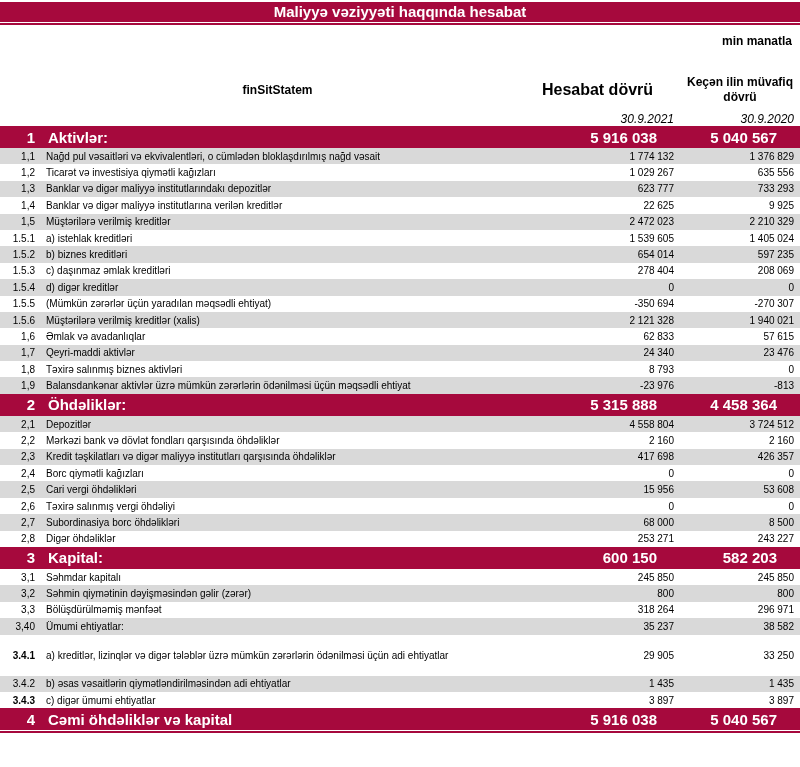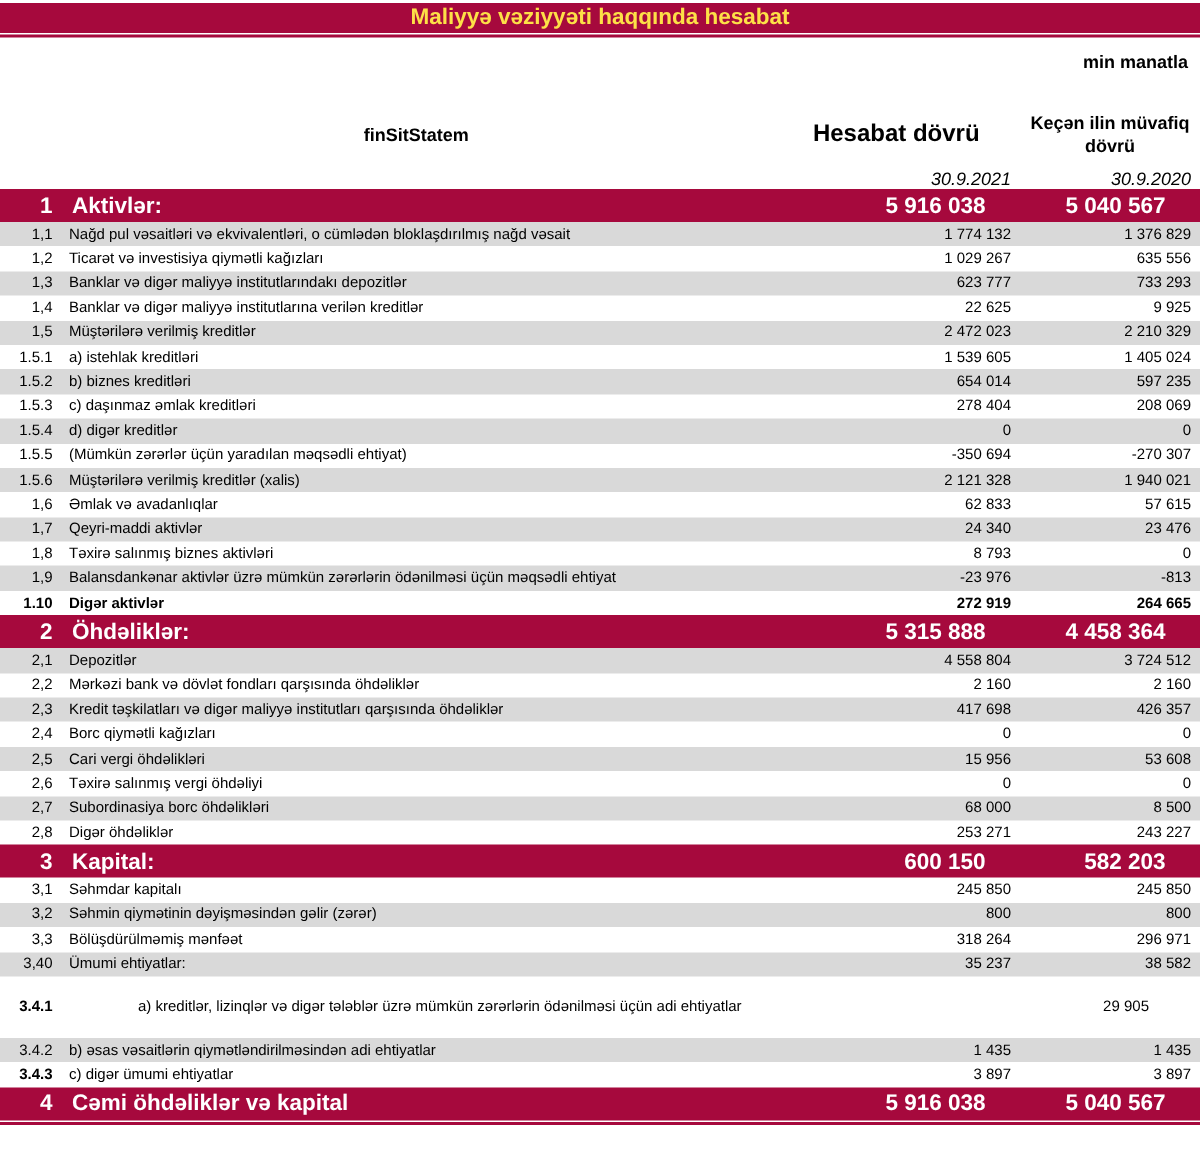--- a/index.html
+++ b/index.html
@@ -5,21 +5,21 @@
   :root { --accent:#A6093D; --shade:#D9D9D9; }
   * { box-sizing:border-box; }
   html,body { margin:0; padding:0; }
   body {
     width:800px; height:767px; background:#fff; color:#000;
     font-family:"Liberation Sans", sans-serif; overflow:hidden;
   }
   
   .title-bar {
     margin-top:2px; height:20px; line-height:20px;
-    background:var(--accent); color:#fde047;
+    background:var(--accent); color:#ffffff;
     font-size:15px; font-weight:bold; text-align:center;
   }
   .hairline { height:2px; background:var(--accent); margin-top:1px; }
   .hairline.bottom { margin-top:1px; }
   
   .unit-line {
     height:23px; padding:9px 8px 0 0;
     text-align:right; font-size:12px; font-weight:bold;
   }
   
@@ -29,21 +29,21 @@
   .col-headers .name-h { grid-column:2; text-align:center; font-size:12px; font-weight:bold; }
   .col-headers .c1-h   { text-align:center; font-size:16px; font-weight:bold; }
   .col-headers .c2-h   { text-align:center; font-size:12px; font-weight:bold; line-height:1.25; padding:0 2px; }
   
   .dates-row { height:14px; font-size:12px; align-items:end;font-style:italic; }
   .dates-row .d1 { grid-column:3; text-align:right; padding-right:6px; }
   .dates-row .d2 { grid-column:4; text-align:right; padding-right:6px; }
   
   .row { height:16.4px; align-items:center; font-size:10px; }
   .row.shade { background:var(--shade); }
-  .row.tall { height:41px;gap:46px; }
+  .row.tall { height:41px; }
   .row .num   { text-align:right; padding-right:5px; white-space:nowrap; }
   .row .label { padding-left:6px; white-space:nowrap; overflow:visible; }
   .row .val   { text-align:right; padding-right:6px; white-space:nowrap; }
   .row.bold-all { font-weight:bold; }
   .row.bold-num .num { font-weight:bold; }
   .row.section {
     background:var(--accent); color:#fff;
     height:22px; font-size:15px; font-weight:bold;
   }
   .row.section .label { padding-left:8px; }
@@ -162,26 +162,20 @@
       <div class="label">Təxirə salınmış biznes aktivləri</div>
       <div class="val">8 793</div>
       <div class="val">0</div>
     </div>
     <div class="grid row shade">
       <div class="num">1,9</div>
       <div class="label">Balansdankənar aktivlər üzrə mümkün zərərlərin ödənilməsi üçün məqsədli ehtiyat</div>
       <div class="val">-23 976</div>
       <div class="val">-813</div>
     </div>
-    <div class="grid row bold-all">
-      <div class="num">1.10</div>
-      <div class="label">Digər aktivlər</div>
-      <div class="val">272 919</div>
-      <div class="val">264 665</div>
-    </div>
     <div class="grid row section">
       <div class="num">2</div>
       <div class="label">Öhdəliklər:</div>
       <div class="val">5 315 888</div>
       <div class="val">4 458 364</div>
     </div>
     <div class="grid row shade">
       <div class="num">2,1</div>
       <div class="label">Depozitlər</div>
       <div class="val">4 558 804</div>

